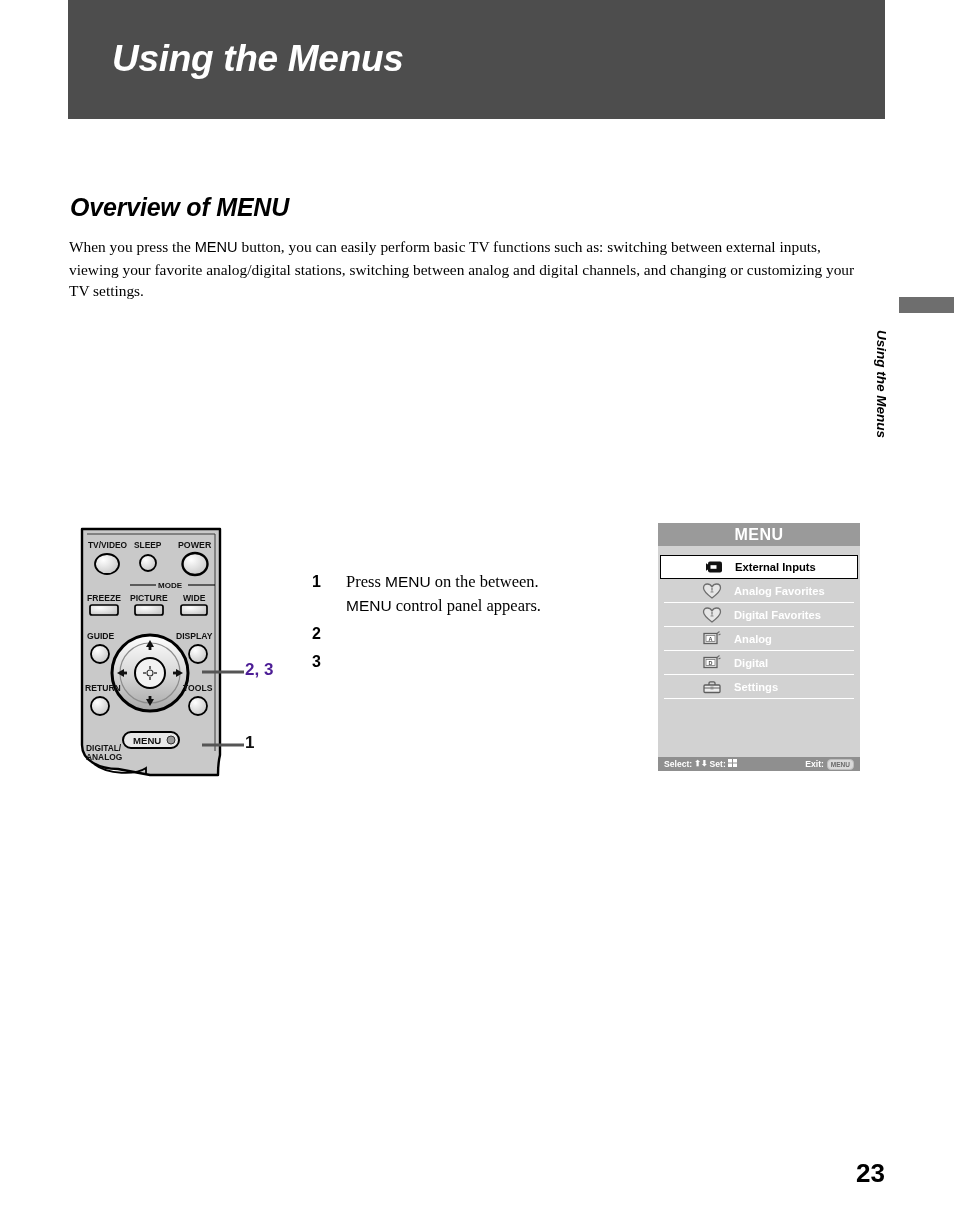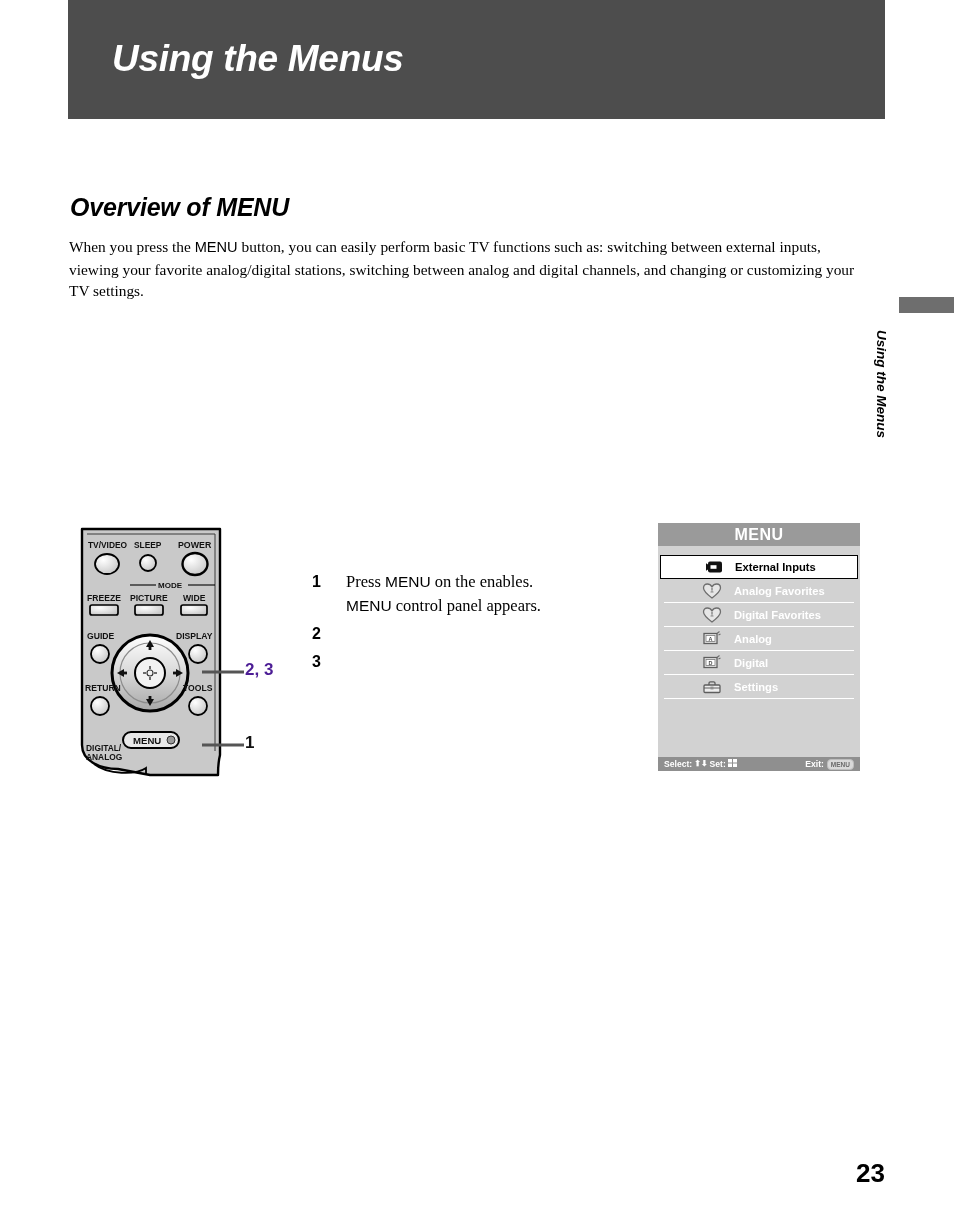--- a/index.html
+++ b/index.html
@@ -226,21 +226,21 @@
   <line x1="2" y1="105" x2="44" y2="105" stroke="#555" stroke-width="3"></line>
 </svg>
 <div style="position:absolute;left:245px;top:660px;font-family:'Liberation Sans',sans-serif;font-weight:bold;font-size:17px;color:#4c1d95;">2, 3</div>
 <div style="position:absolute;left:245px;top:733px;font-family:'Liberation Sans',sans-serif;font-weight:bold;font-size:17px;color:#111;">1</div>
 
 <div class="steps">
 
   <div class="step-row">
     <div class="step-num">1</div>
     <div class="step-body">
-      <span>Press </span><span class="k">MENU</span><span> on the enables.</span><br>
+      <span>Press </span><span class="k">MENU</span><span> on the between.</span><br>
       <span class="k">MENU</span><span> control panel appears.</span>
     </div>
   </div>
 
   <div class="step-row">
     <div class="step-num">2</div>
   </div>
 
   <div class="step-row">
     <div class="step-num">3</div>

